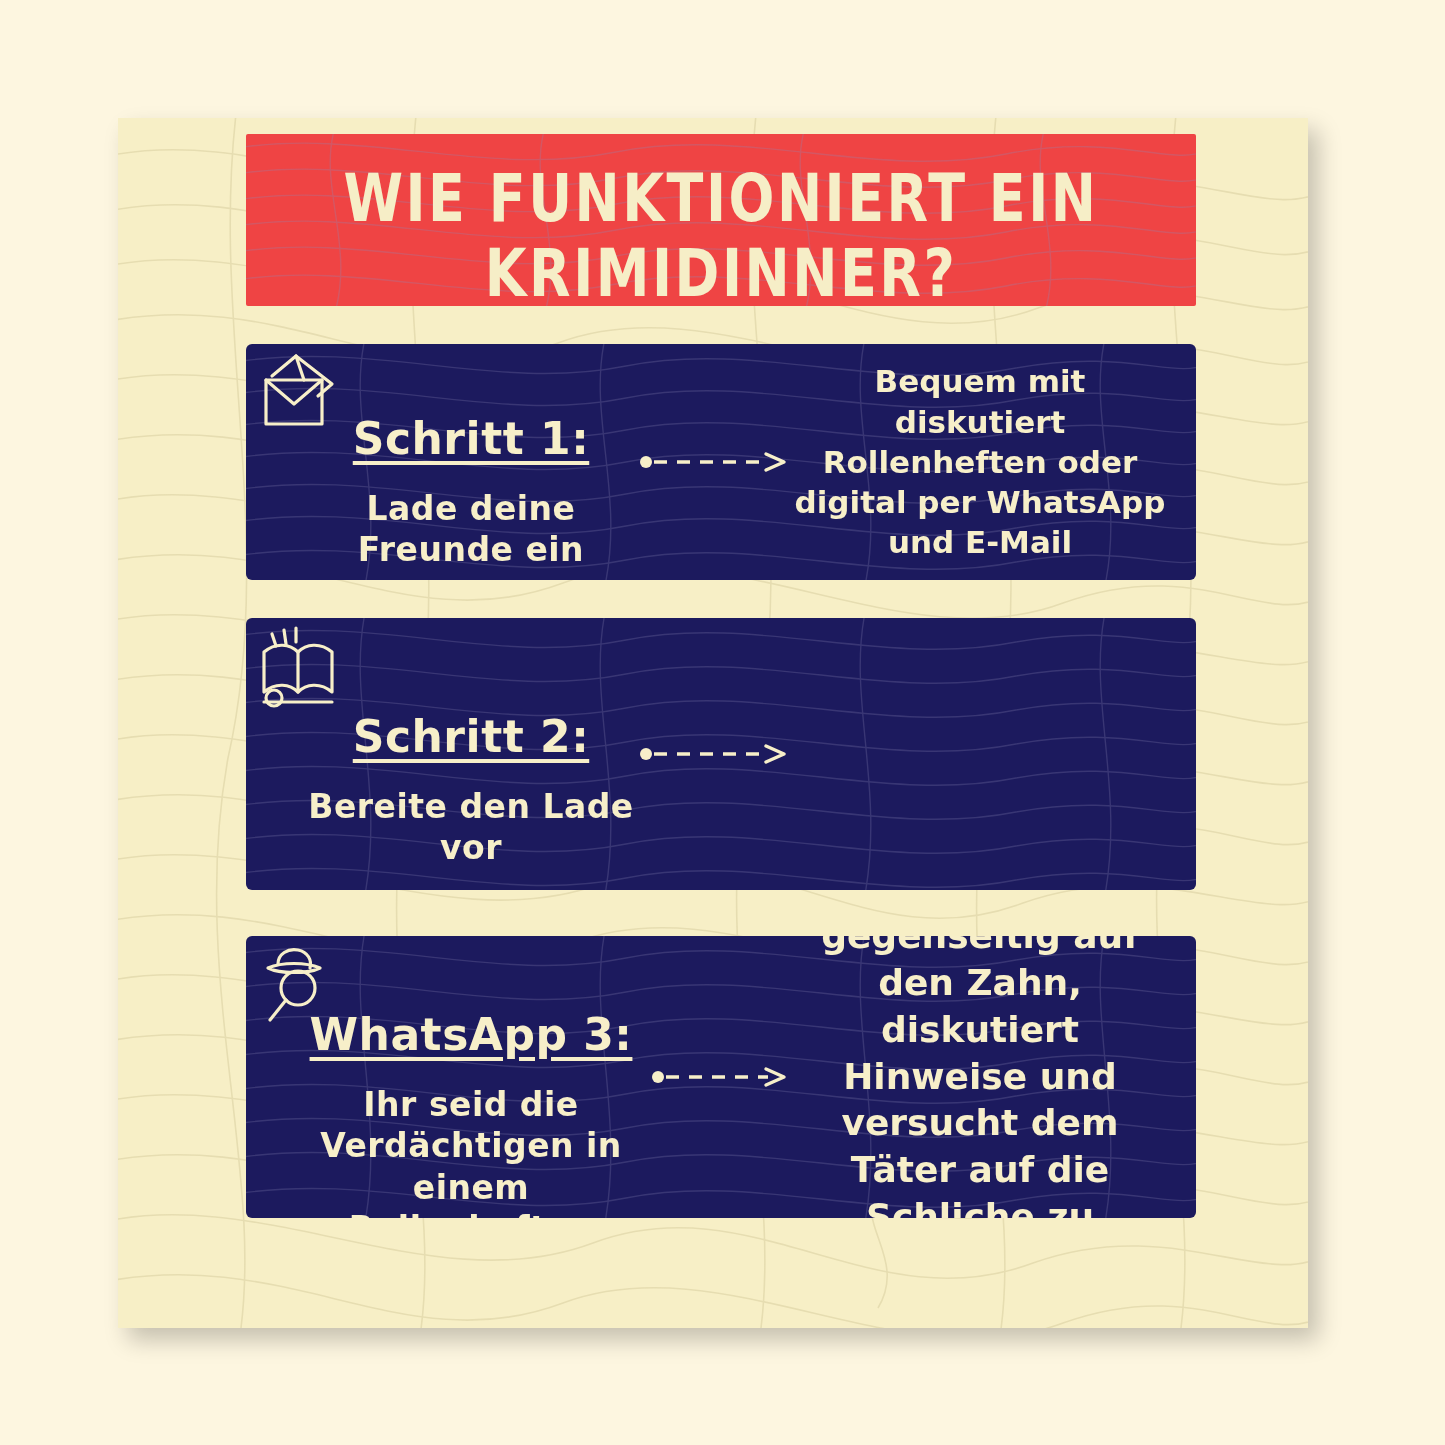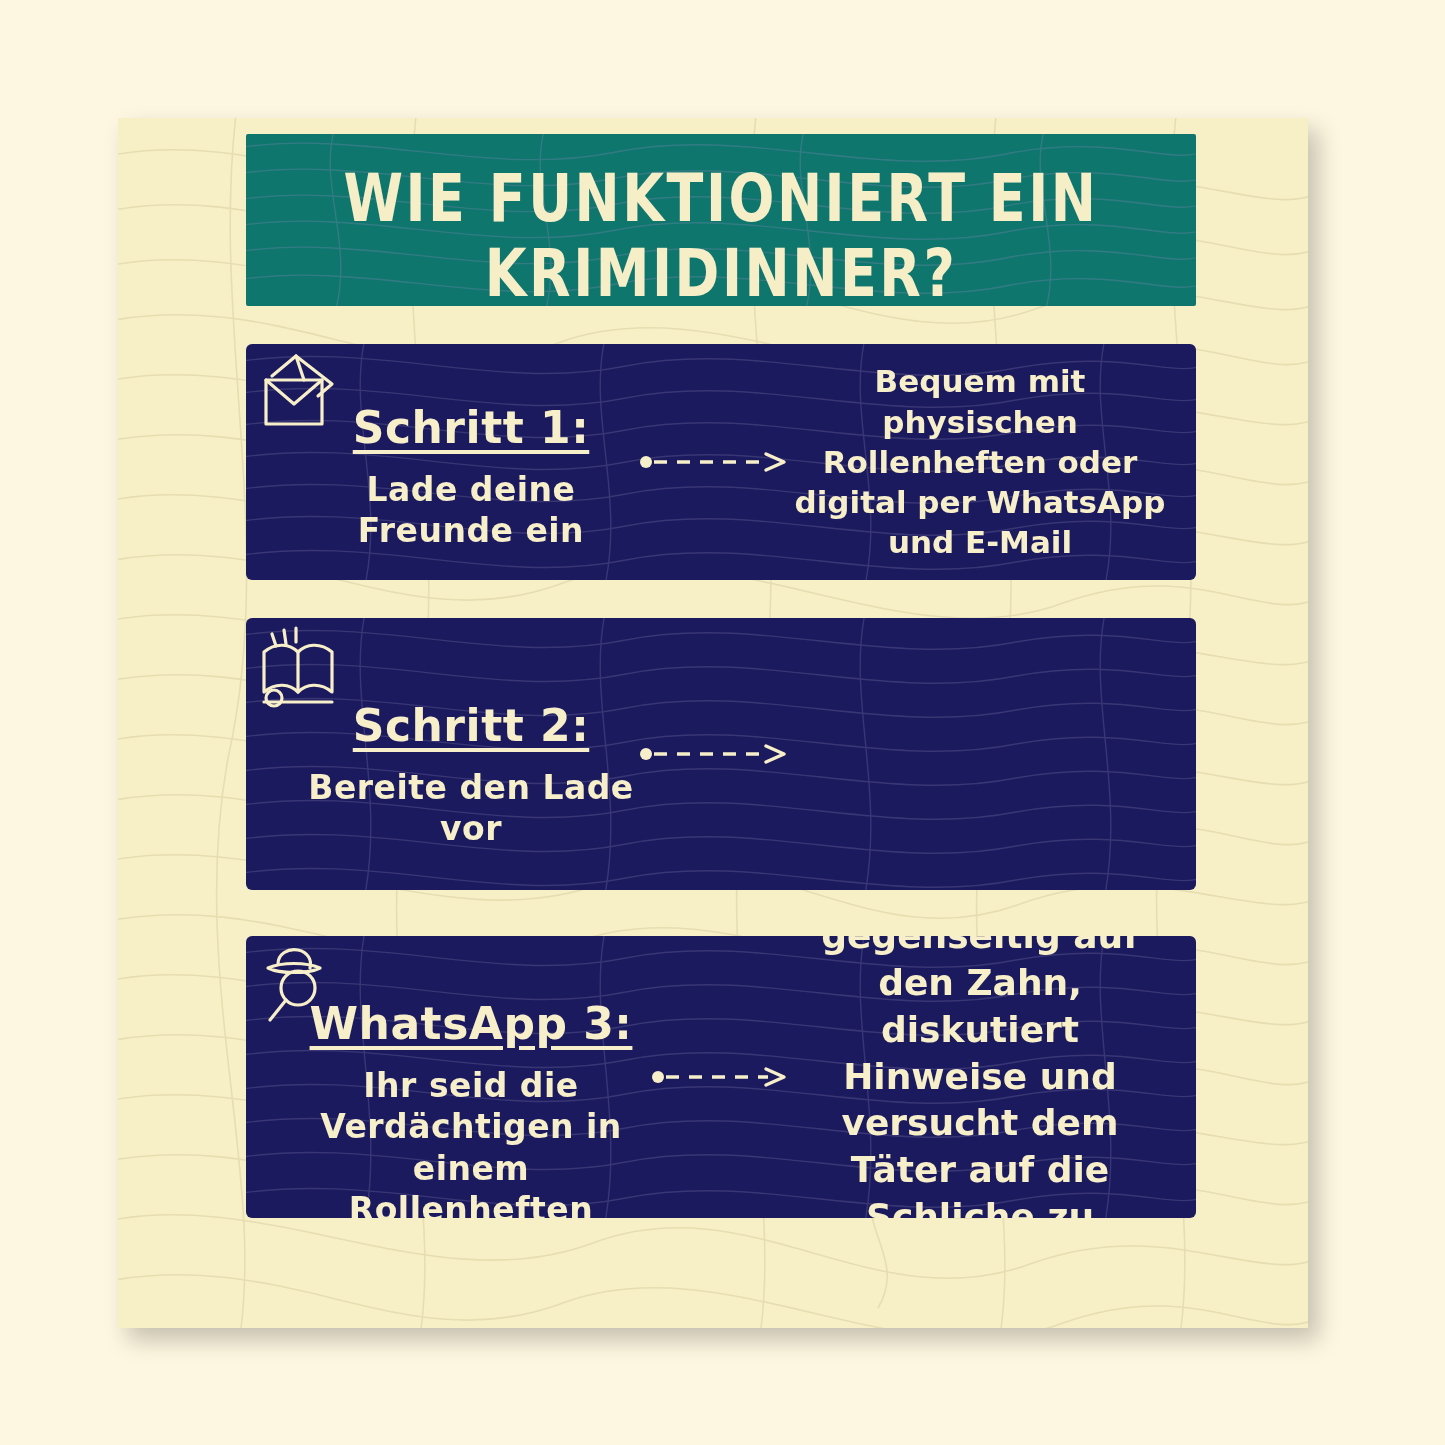--- a/index.html
+++ b/index.html
@@ -39,21 +39,21 @@
     inset: 0;
   }
 
   
   .title-band {
     position: absolute;
     left: 128px;
     top: 16px;
     width: 950px;
     height: 172px;
-    background: #0f766e;
+    background: #ef4444;
     overflow: hidden;
     border-radius: 2px;
   }
   .title-band .texture-dark {
     position: absolute;
     inset: 0;
     opacity: 0.28;
   }
   .title-text {
     position: relative;
@@ -120,25 +120,26 @@
     font-family: "DejaVu Sans", sans-serif;
     font-weight: bold;
     letter-spacing: 0.5px;
   }
   .step-heading {
     font-size: 44px;
     text-decoration: underline;
     text-decoration-thickness: 4px;
     text-underline-offset: 7px;
     white-space: nowrap;
+    margin-top: 11px;
   }
   .step-sub {
     font-size: 33px;
     line-height: 1.25;
-    margin-top: 16px;
+    margin-top: 24px;
   }
 
   .card-1 .step-label { top: 58px; }
   .card-2 .step-label { top: 82px; }
   .card-3 .step-label { top: 62px; }
 
   
   .arrow {
     width: 156px;
     display: flex;
@@ -250,21 +251,21 @@
             <div class="step-sub">Lade deine Freunde ein</div>
           </div>
         </div>
         <div class="arrow">
           <svg width="156" height="26" viewBox="0 0 156 26">
             <circle cx="10" cy="13" r="6" fill="#f7efc9"></circle>
             <line x1="18" y1="13" x2="132" y2="13" stroke="#f7efc9" stroke-width="3.4" stroke-dasharray="13 10"></line>
             <path d="M130 5 L148 13 L130 21" fill="none" stroke="#f7efc9" stroke-width="3.4" stroke-linejoin="round" stroke-linecap="round"></path>
           </svg>
         </div>
-        <div class="right-col">Bequem mit physischen Rollenheften oder digital per WhatsApp und E-Mail</div>
+        <div class="right-col">Bequem mit diskutiert Rollenheften oder digital per WhatsApp und E-Mail</div>
       </div>
     </div>
 
     <div class="card card-2">
       <svg class="texture-dark" viewBox="0 0 950 272" preserveAspectRatio="none">
         <g fill="none" stroke="#8e8ab8" stroke-width="1.4">
           <path d="M-10 18 C 130 -4, 250 48, 380 22 C 510 -4, 640 50, 770 24 C 880 4, 930 36, 960 20"></path>
           <path d="M-10 52 C 130 30, 250 82, 380 56 C 510 30, 640 84, 770 58 C 880 38, 930 70, 960 54"></path>
           <path d="M-10 86 C 130 64, 250 116, 380 90 C 510 64, 640 118, 770 92 C 880 72, 930 104, 960 88"></path>
           <path d="M-10 120 C 130 98, 250 150, 380 124 C 510 98, 640 152, 770 126 C 880 106, 930 138, 960 122"></path>

